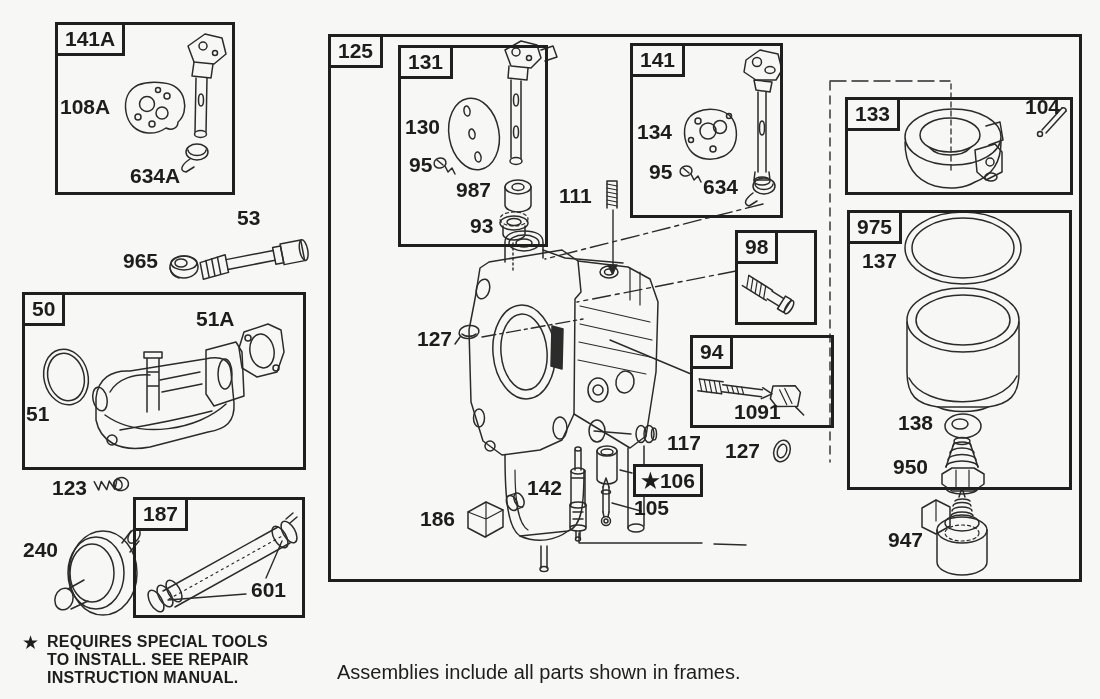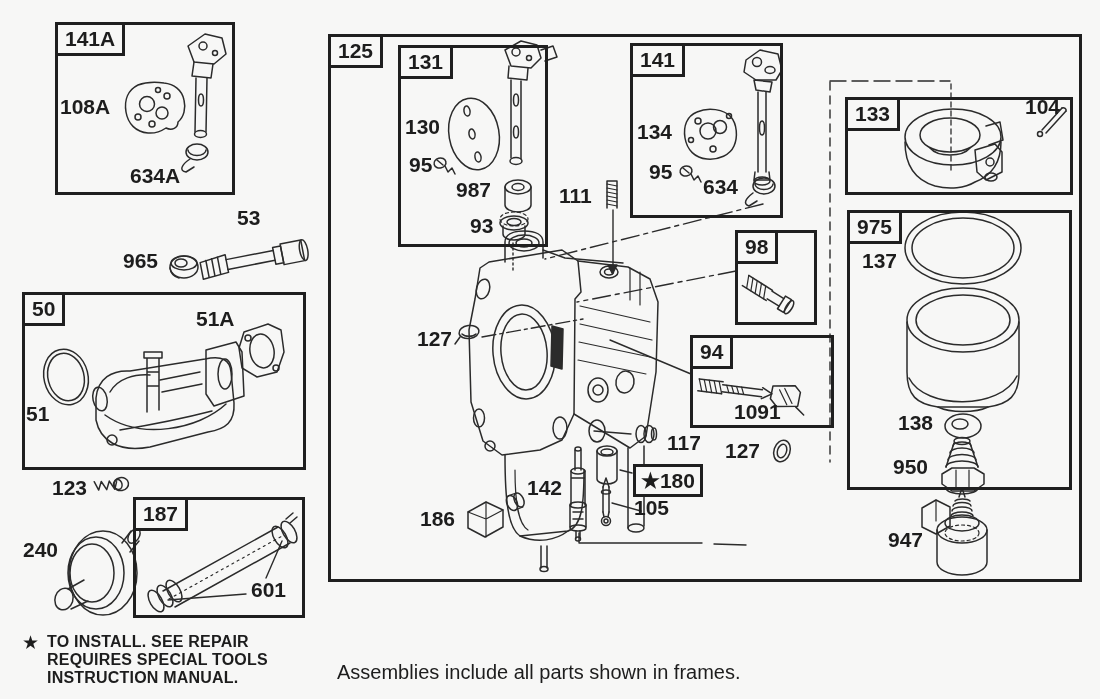--- a/index.html
+++ b/index.html
@@ -379,21 +379,21 @@
       <div class="frame" style="left: 690px; top: 335px; width: 144px; height: 93px;">
         <div class="frame-num">94</div>
       </div>
       <div class="frame" style="left: 845px; top: 97px; width: 228px; height: 98px;">
         <div class="frame-num">133</div>
       </div>
       <div class="frame" style="left: 847px; top: 210px; width: 225px; height: 280px;">
         <div class="frame-num">975</div>
       </div>
       <div class="frame" style="left: 633px; top: 464px; width: 70px; height: 33px;">
-        <div class="frame-num-inside">★180</div>
+        <div class="frame-num-inside">★106</div>
       </div>
     </div>
   <div id="labels-layer">
       <div class="plabel" style="left: 60px; top: 96px;">108A</div>
       <div class="plabel" style="left: 130px; top: 141px; margin-top: 24px;">634A</div>
       <div class="plabel" style="left: 237px; top: 207px;">53</div>
       <div class="plabel" style="left: 123px; top: 250px;">965</div>
       <div class="plabel" style="left: 196px; top: 308px;">51A</div>
       <div class="plabel" style="left: 26px; top: 403px;">51</div>
       <div class="plabel" style="left: 52px; top: 477px;">123</div>
@@ -417,20 +417,20 @@
       <div class="plabel" style="left: 1000px; top: 96px; margin-left: 25px;">104</div>
       <div class="plabel" style="left: 862px; top: 250px;">137</div>
       <div class="plabel" style="left: 898px; top: 412px;">138</div>
       <div class="plabel" style="left: 893px; top: 447px; margin-top: 9px;">950</div>
       <div class="plabel" style="left: 888px; top: 529px;">947</div>
     </div>
 
   <div class="footnote">
     <span class="star">★</span>
     <div class="note-lines">
+      <div>REQUIRES SPECIAL TOOLS</div>
       <div>TO INSTALL.  SEE REPAIR</div>
-      <div>REQUIRES SPECIAL TOOLS</div>
       <div>INSTRUCTION MANUAL.</div>
     </div>
   </div>
   <div class="assemblies">Assemblies include all parts shown in frames.</div>
 
 </div>
 
 </body></html>

